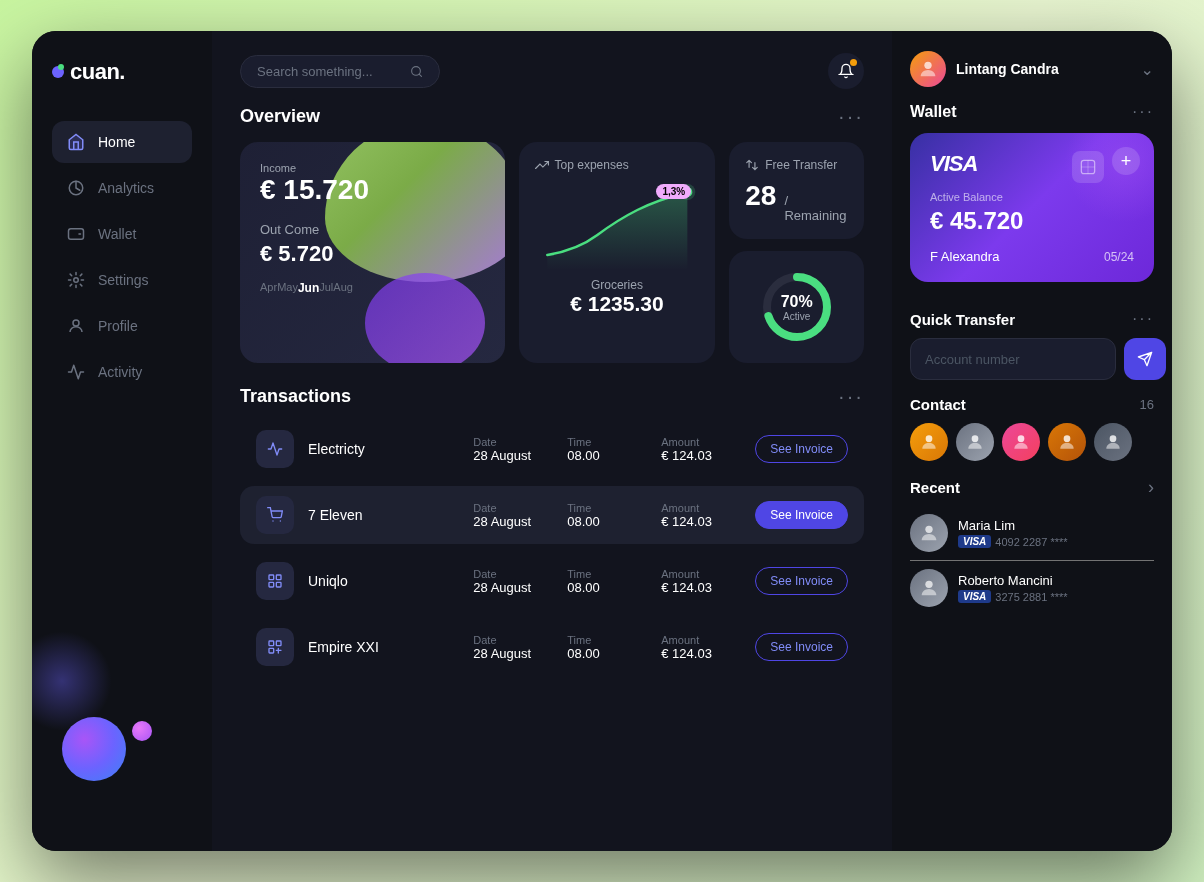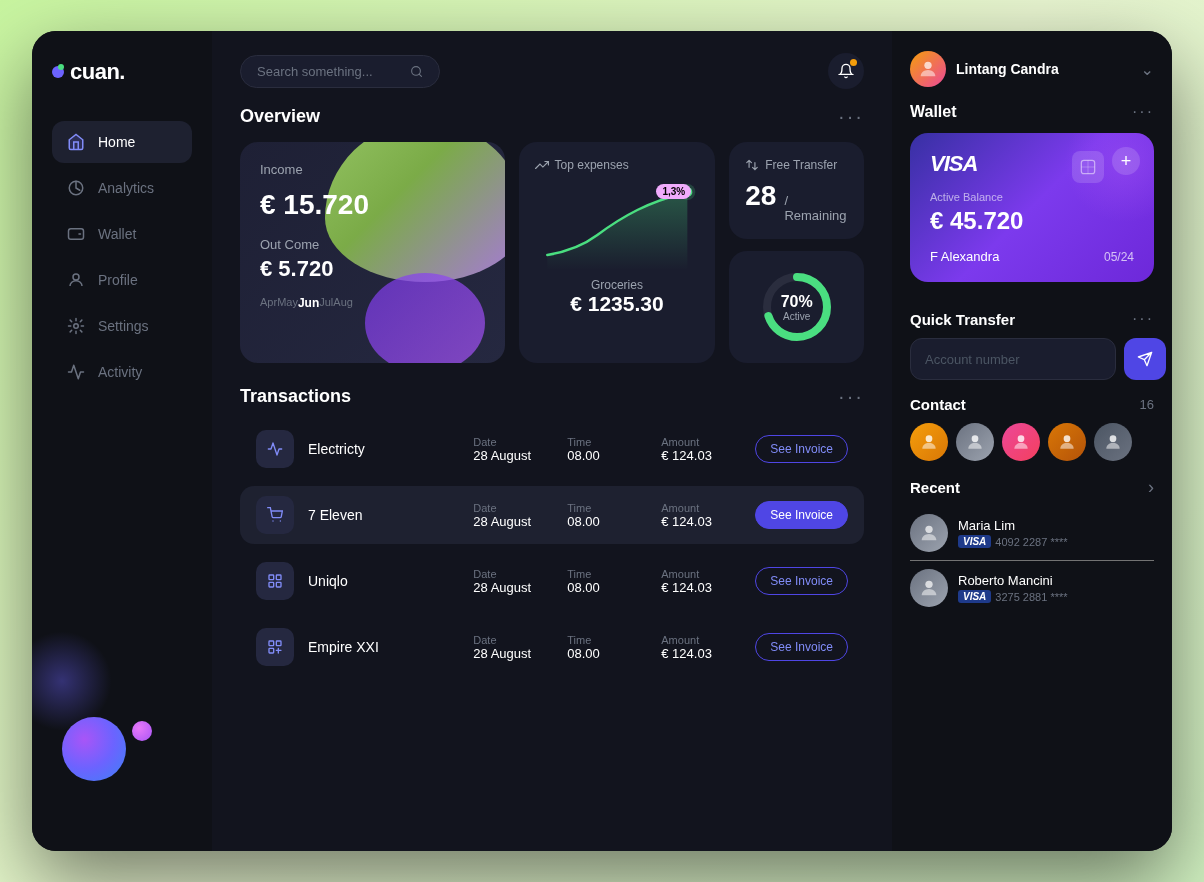--- a/index.html
+++ b/index.html
@@ -225,22 +225,22 @@
       bottom: -10px;
       right: 20px;
       width: 120px;
       height: 100px;
       background: linear-gradient(135deg, #7c3aed 0%, #a855f7 100%);
       border-radius: 50%;
       opacity: 0.7;
     }
     .income-label {
       color: #9ca3af;
-      font-size: 13px;
-      margin-bottom: 12px;
+      font-size: 11px;
+      margin-bottom: 0;
       position: relative;
       z-index: 1;
     }
     .income-amount {
       color: #fff;
       font-size: 28px;
       font-weight: 700;
       margin-bottom: 16px;
       position: relative;
       z-index: 1;
@@ -722,35 +722,35 @@
           <rect x="2" y="5" width="20" height="14" rx="3" stroke="#6b7280" stroke-width="2"></rect>
           <path d="M16 12h2" stroke="#6b7280" stroke-width="2" stroke-linecap="round"></path>
         </svg>
       </div>
       <span>Wallet</span>
     </div>
 
     <div class="nav-item">
       <div class="nav-icon">
         <svg width="18" height="18" viewBox="0 0 24 24" fill="none">
+          <circle cx="12" cy="12" r="3" stroke="#6b7280" stroke-width="2"></circle>
+          <path d="M12 2v3M12 19v3M2 12h3M19 12h3M4.2 4.2l2.1 2.1M17.7 17.7l2.1 2.1M4.2 19.8l2.1-2.1M17.7 6.3l2.1-2.1" stroke="#6b7280" stroke-width="2" stroke-linecap="round"></path>
+        </svg>
+      </div>
+      <span>Settings</span>
+    </div>
+
+    <div class="nav-item">
+      <div class="nav-icon">
+        <svg width="18" height="18" viewBox="0 0 24 24" fill="none">
           <circle cx="12" cy="8" r="4" stroke="#6b7280" stroke-width="2"></circle>
           <path d="M4 20c0-4 3.6-7 8-7s8 3 8 7" stroke="#6b7280" stroke-width="2"></path>
         </svg>
       </div>
       <span>Profile</span>
-    </div>
-
-    <div class="nav-item">
-      <div class="nav-icon">
-        <svg width="18" height="18" viewBox="0 0 24 24" fill="none">
-          <circle cx="12" cy="12" r="3" stroke="#6b7280" stroke-width="2"></circle>
-          <path d="M12 2v3M12 19v3M2 12h3M19 12h3M4.2 4.2l2.1 2.1M17.7 17.7l2.1 2.1M4.2 19.8l2.1-2.1M17.7 6.3l2.1-2.1" stroke="#6b7280" stroke-width="2" stroke-linecap="round"></path>
-        </svg>
-      </div>
-      <span>Settings</span>
     </div>
 
     <div class="nav-item">
       <div class="nav-icon">
         <svg width="18" height="18" viewBox="0 0 24 24" fill="none">
           <polyline points="22,12 18,12 15,21 9,3 6,12 2,12" stroke="#6b7280" stroke-width="2" stroke-linecap="round" stroke-linejoin="round"></polyline>
         </svg>
       </div>
       <span>Activity</span>
     </div>

